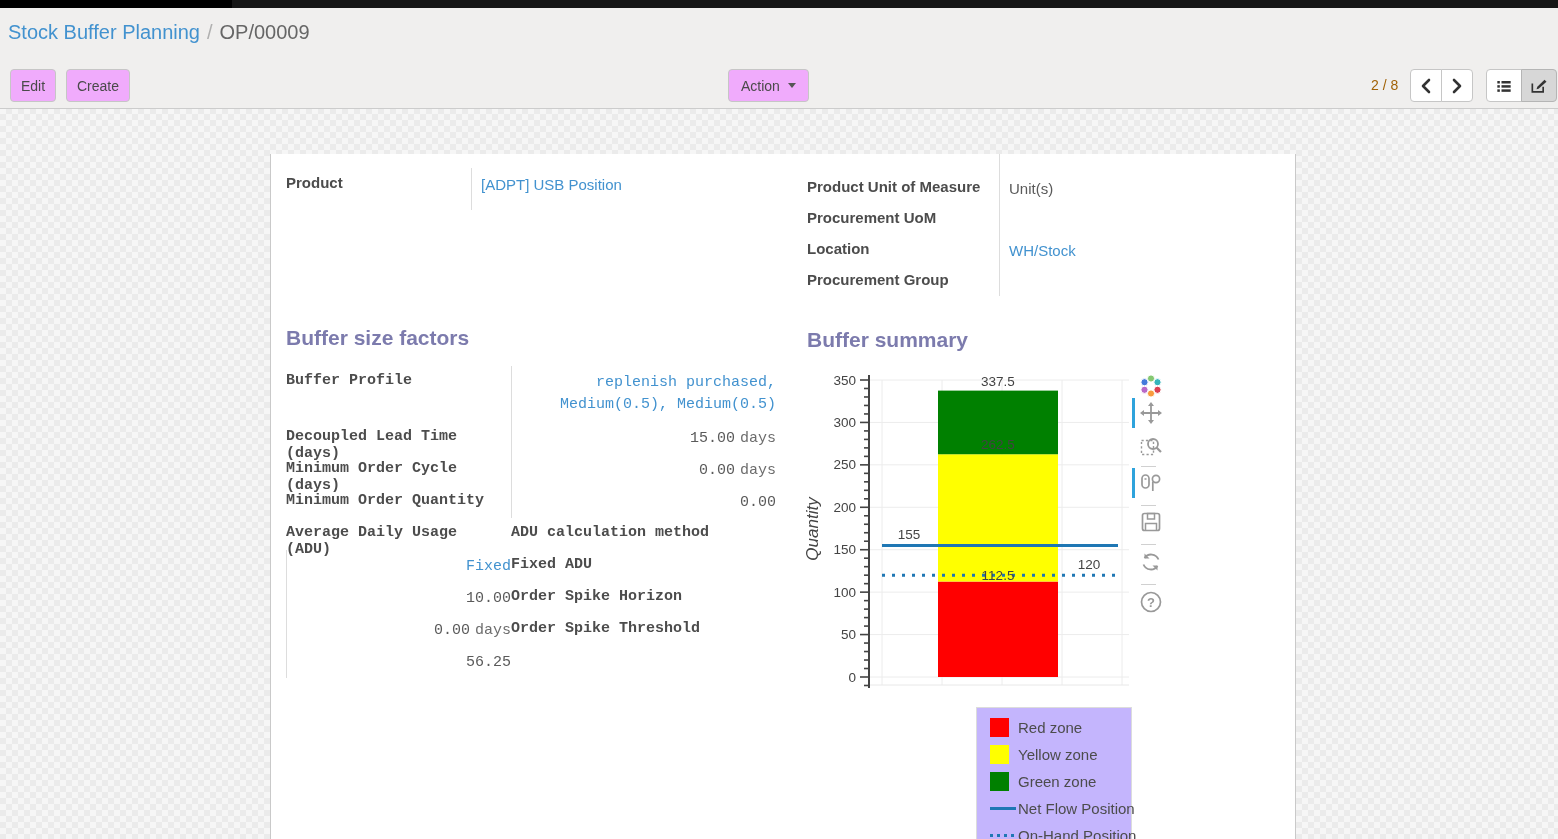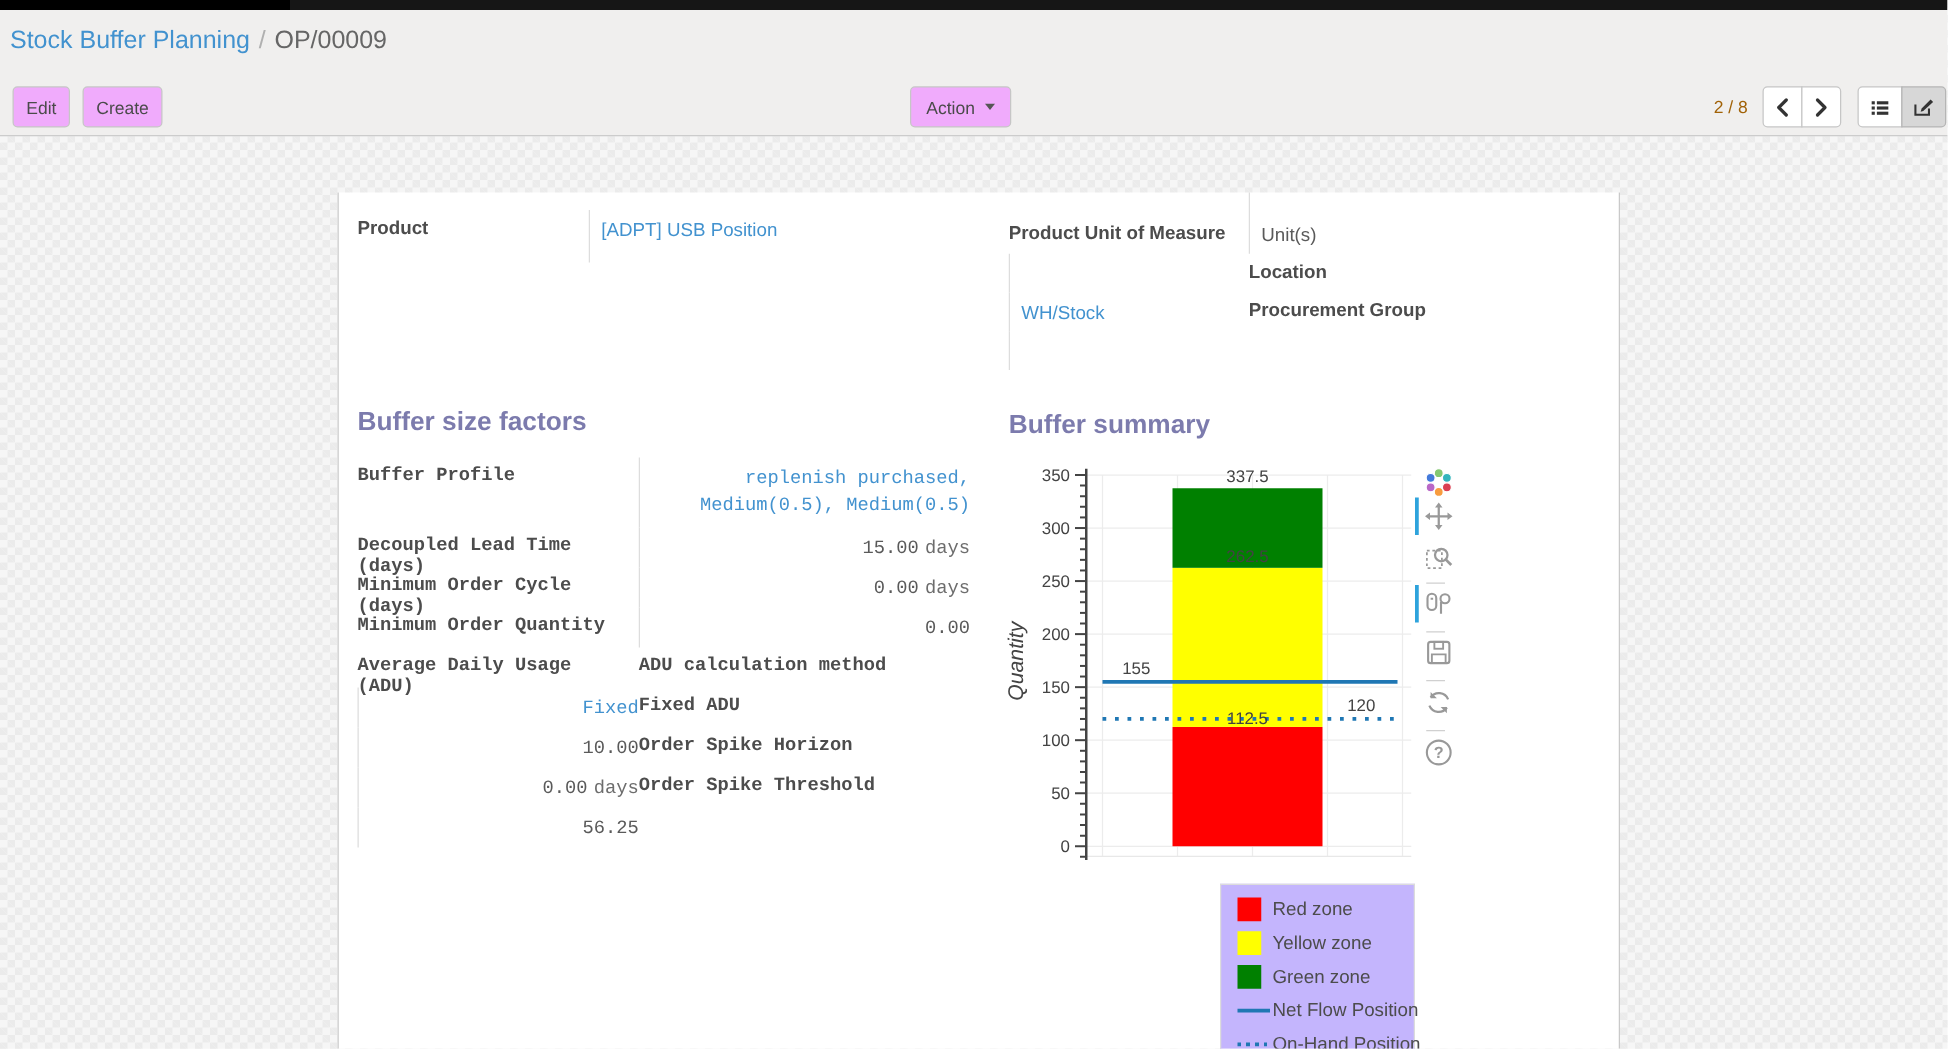--- a/index.html
+++ b/index.html
@@ -126,20 +126,21 @@
       <div class="lbl r0">Product</div>
       <div class="val"><span class="lnk">[ADPT] USB Position</span></div>
     </div>
   <div class="fgroup" id="group-info">
       <div class="lbl r0"></div>
       <div class="val r0">
         <div class="clip"></div>
       </div>
       <div class="lbl">Product Unit of Measure</div>
       <div class="val"><span>Unit(s)</span></div>
+      <div class="lbl">Procurement UoM</div>
       <div class="val"><span></span></div>
       <div class="lbl">Location</div>
       <div class="val"><span class="lnk">WH/Stock</span></div>
       <div class="lbl">Procurement Group</div>
       <div class="val"><span></span></div>
     </div>
 
   <div class="osec" id="h-factors">Buffer size factors</div>
   <div class="fgroup" id="group-factors">
       <div class="lbl r0">Buffer Profile</div>

